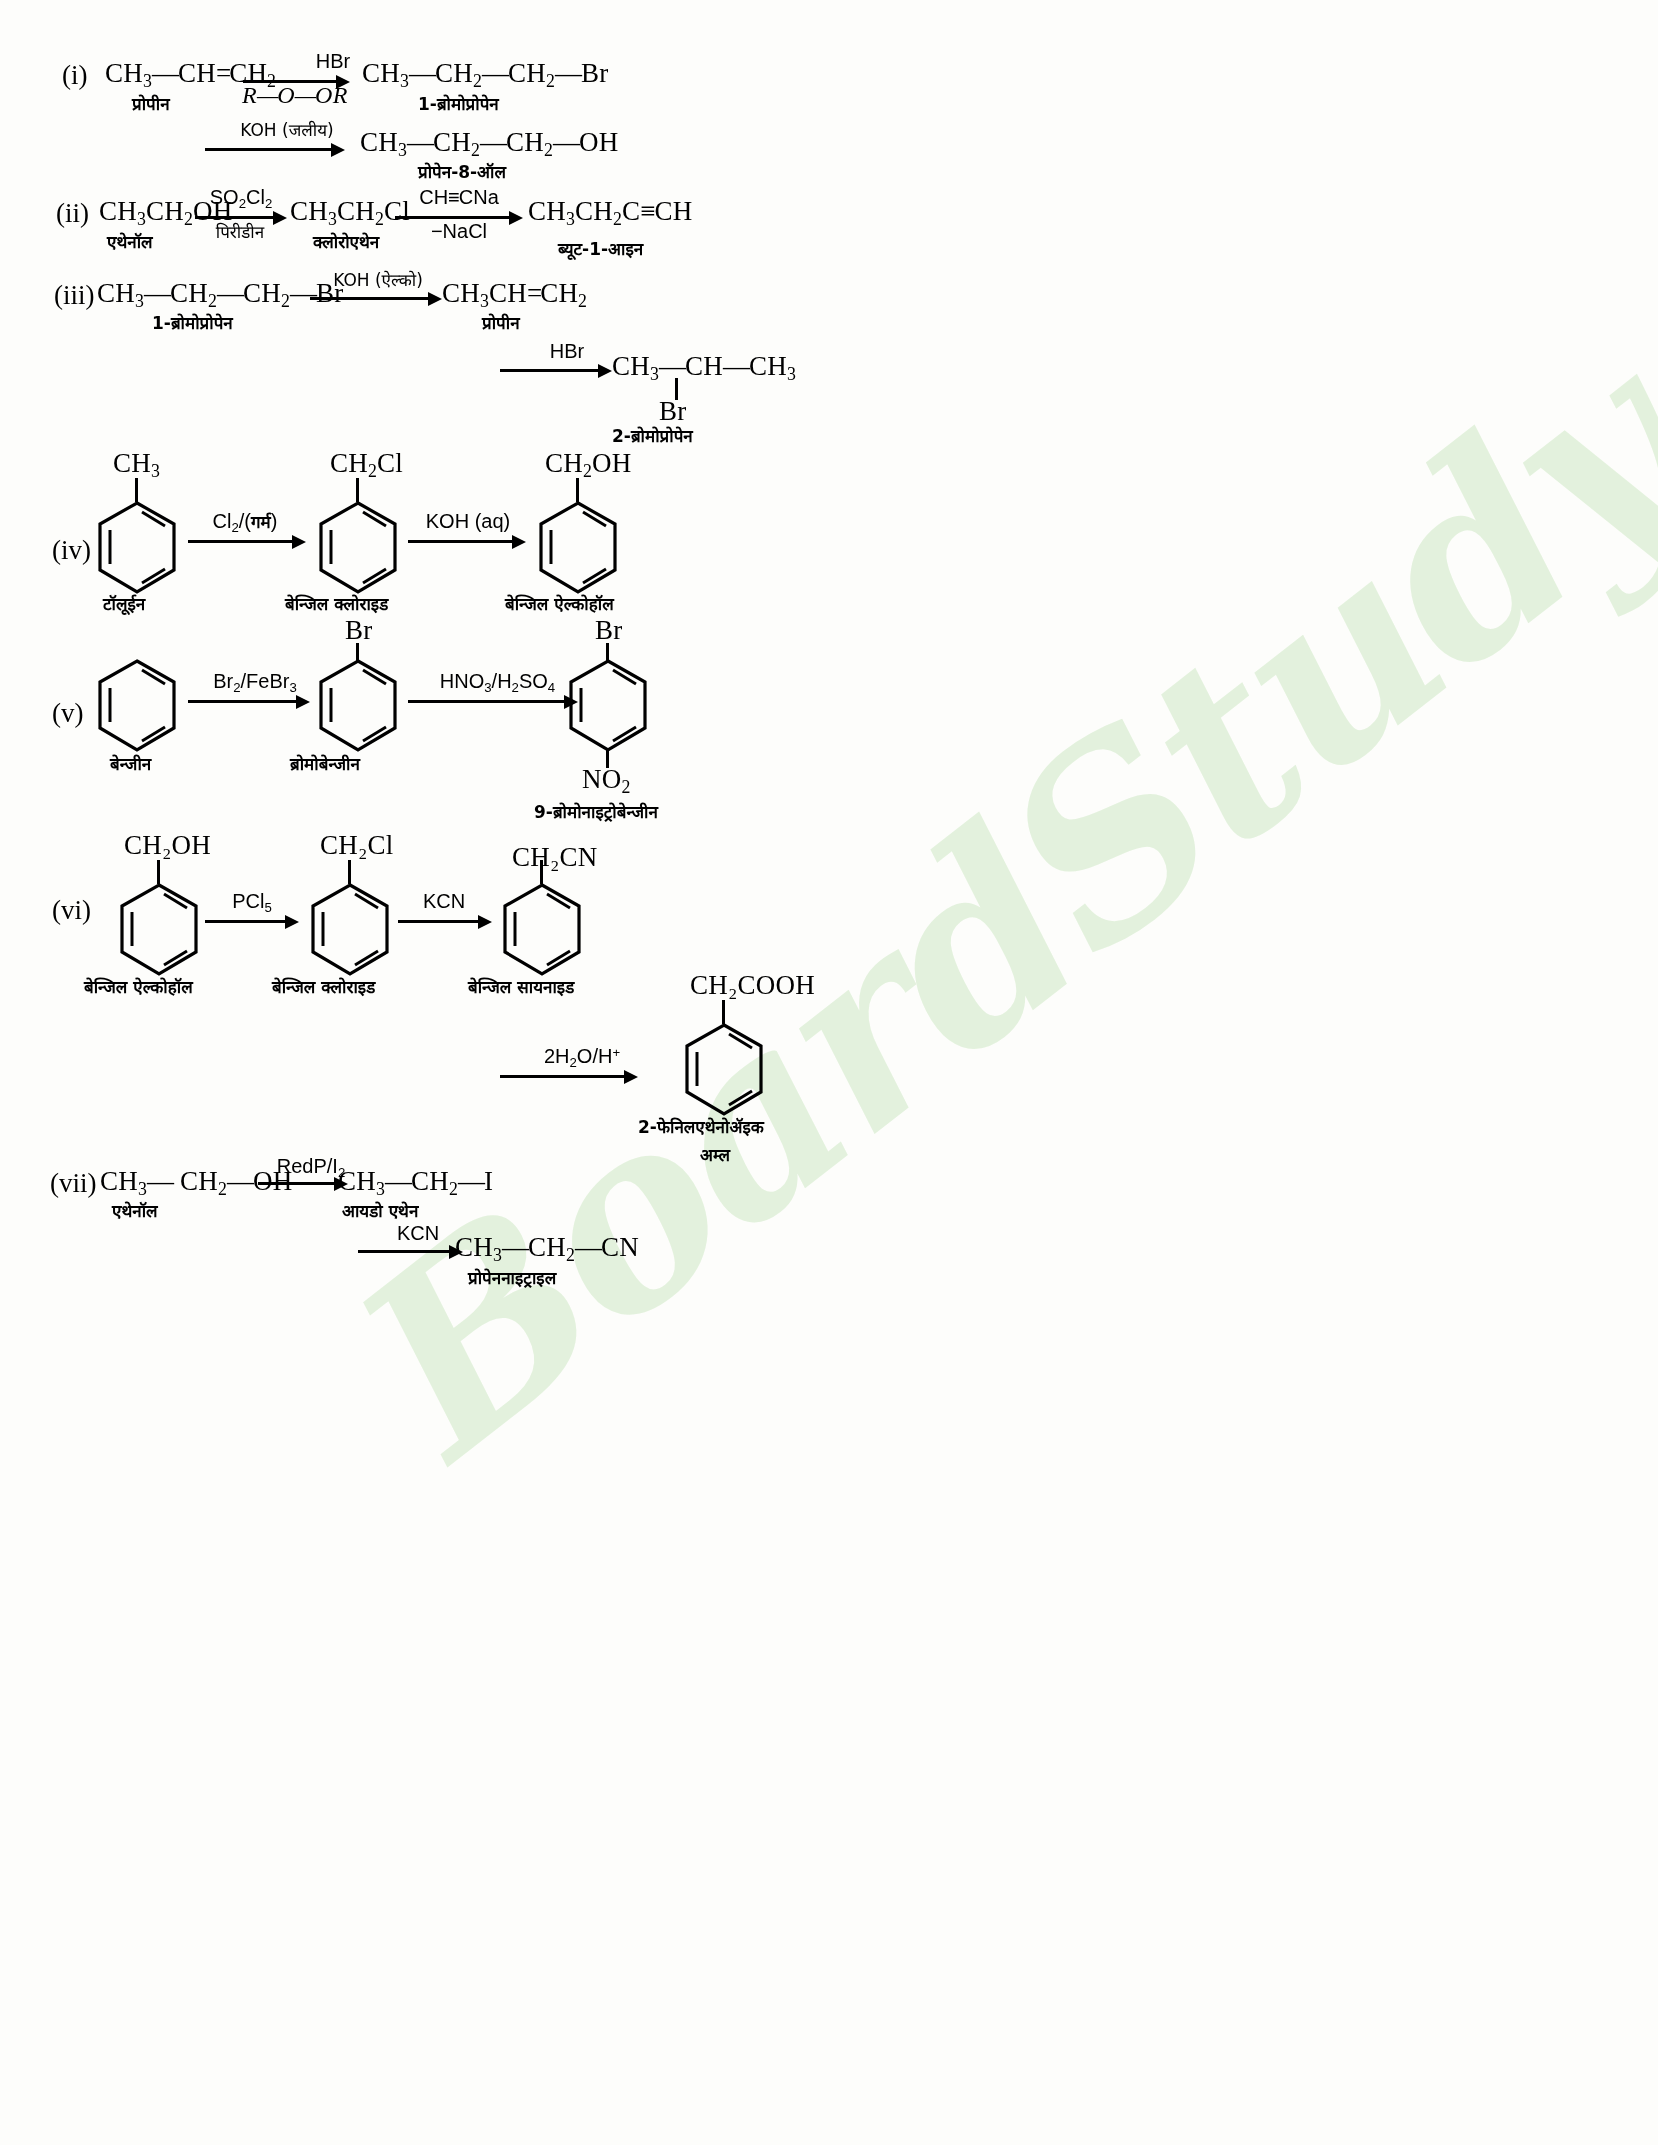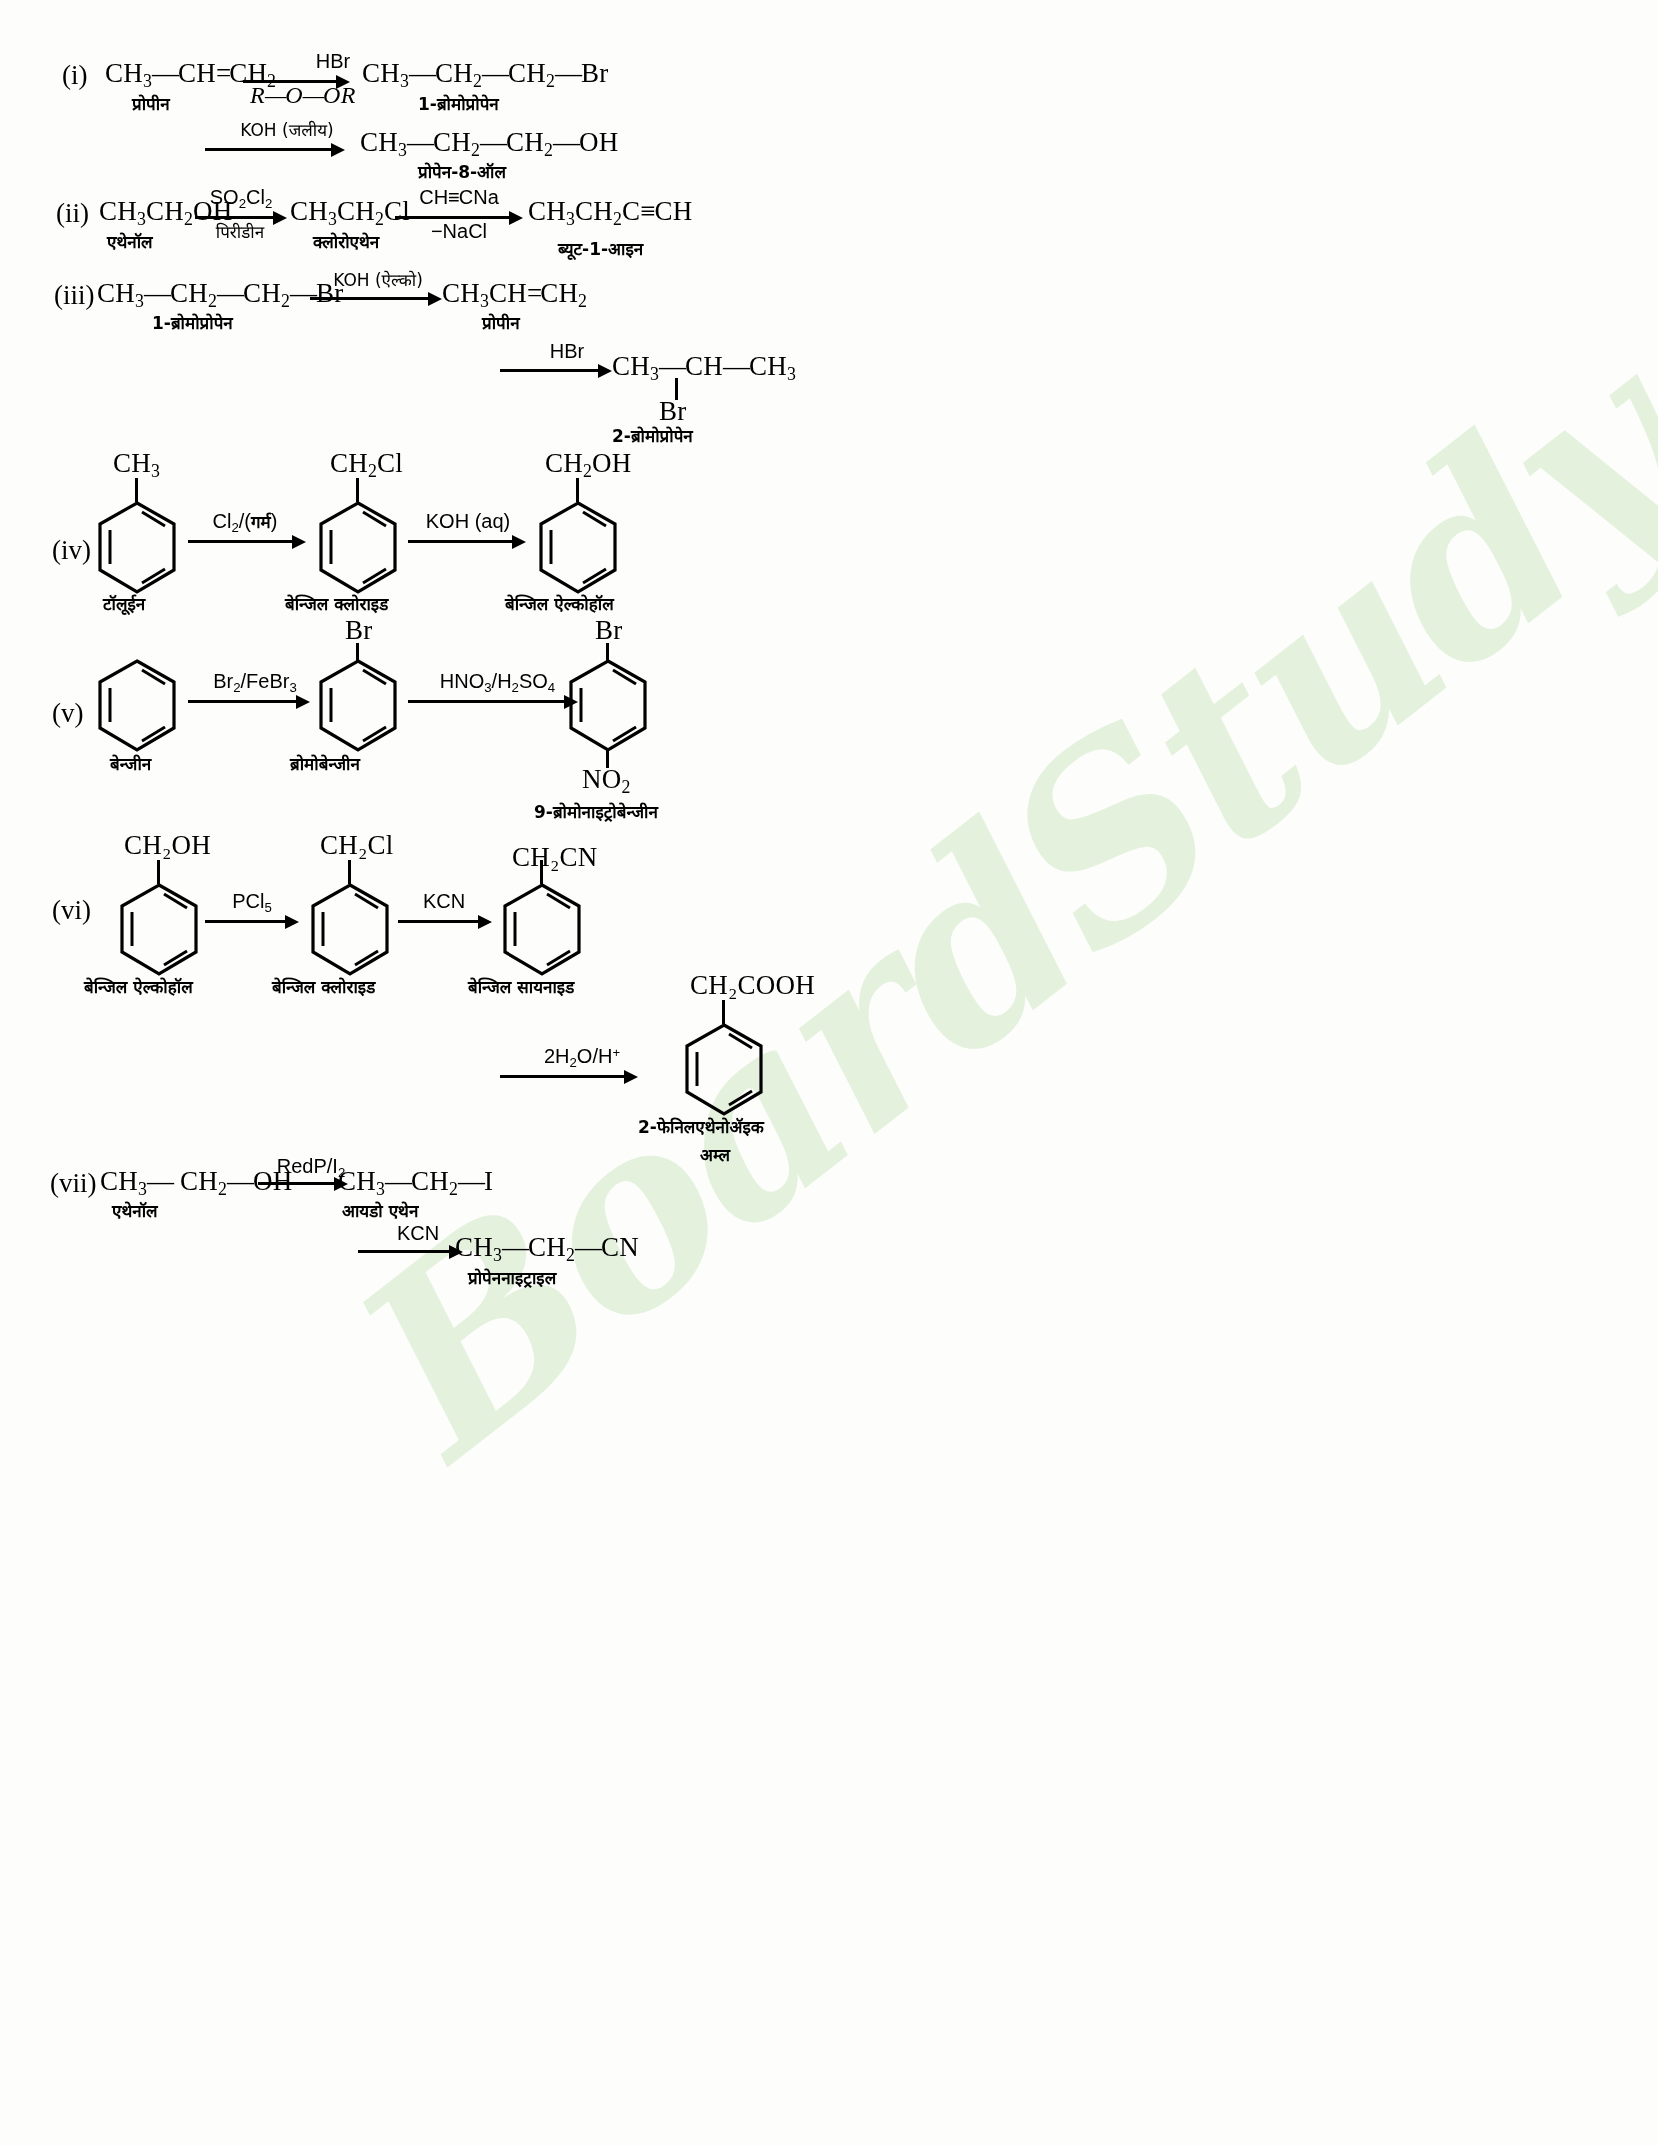--- a/index.html
+++ b/index.html
@@ -108,21 +108,21 @@
   <div class="abs chem" style="left:105px; top:58px;">
     CH<sub>3</sub><span style="letter-spacing:-1px">—</span>CH<span style="letter-spacing:-2px">=</span>CH<sub>2</sub>
   </div>
   <div class="abs hin" style="left:132px; top:92px;">प्रोपीन</div>
 
   <div class="abs cond" style="left:278px; top:50px; width:110px;">HBr</div>
   <div class="arrow" style="left:243px; top:80px; width:105px;">
     <div class="shaft" style="width:95px;"></div>
     <div class="head" style="left:93px;"></div>
   </div>
-  <div class="abs chem" style="left:250px; top:82px; font-style:italic; font-size:24px;text-align:right;">
+  <div class="abs chem" style="left:242px; top:82px; font-style:italic; font-size:24px;text-align:right;">
     R<span style="letter-spacing:-1px">—</span>O<span style="letter-spacing:-1px">—</span>OR
   </div>
 
   <div class="abs chem" style="left:362px; top:58px;">
     CH<sub>3</sub><span style="letter-spacing:-1px">—</span>CH<sub>2</sub><span style="letter-spacing:-1px">—</span>CH<sub>2</sub><span style="letter-spacing:-1px">—</span>Br
   </div>
   <div class="abs hin" style="left:418px; top:92px;">1-ब्रोमोप्रोपेन</div>
 
   <div class="abs cond-h" style="left:212px; top:118px; width:150px;">KOH (जलीय)</div>
   <div class="arrow" style="left:205px; top:148px; width:140px;">

